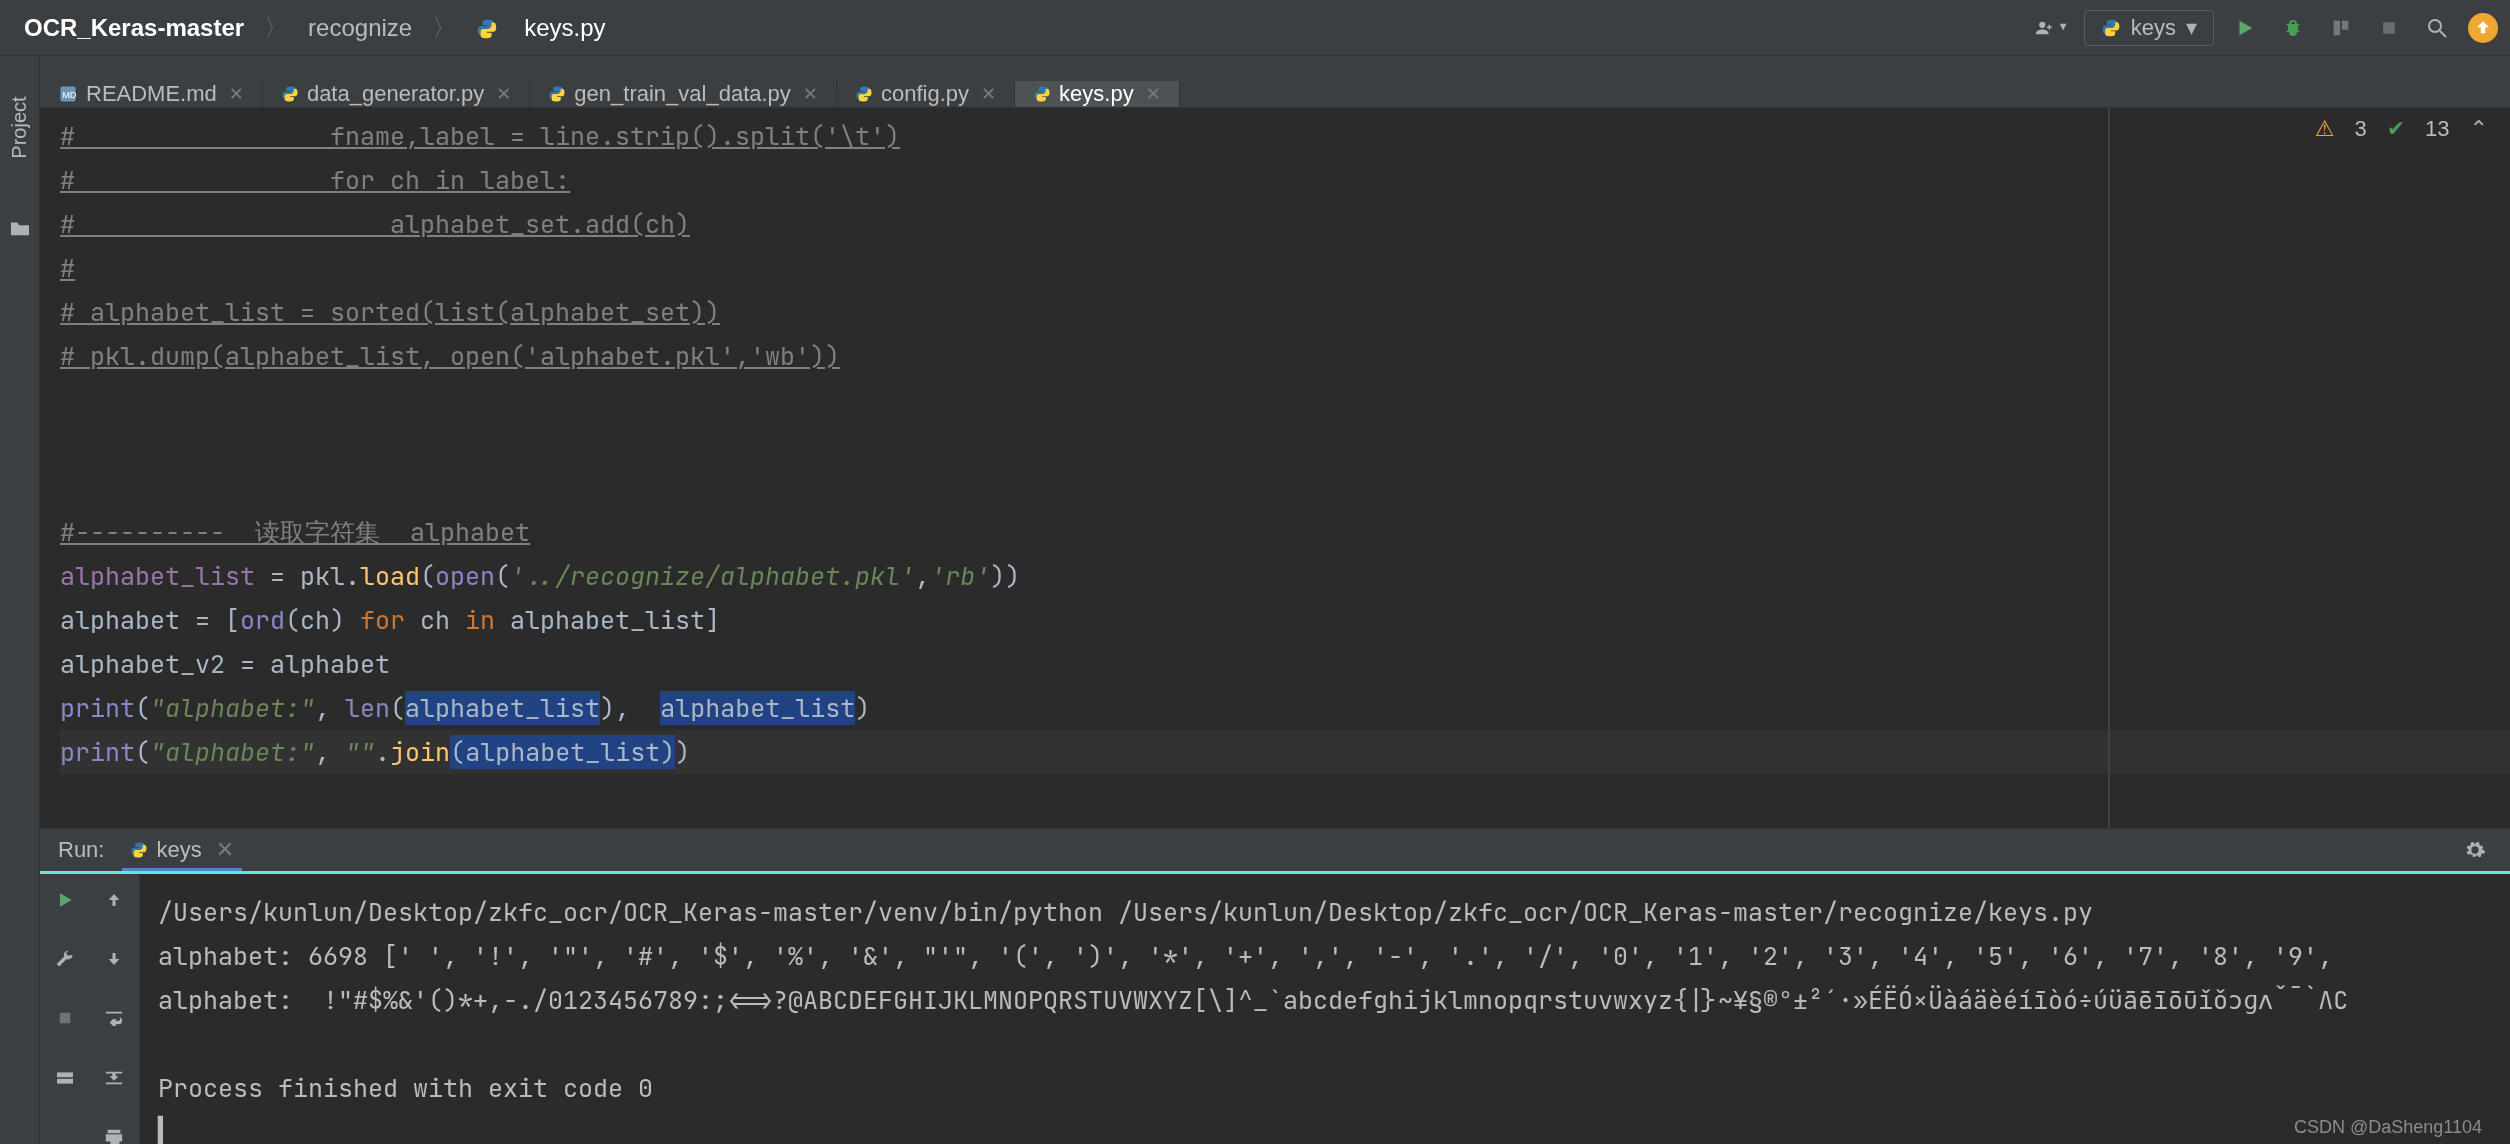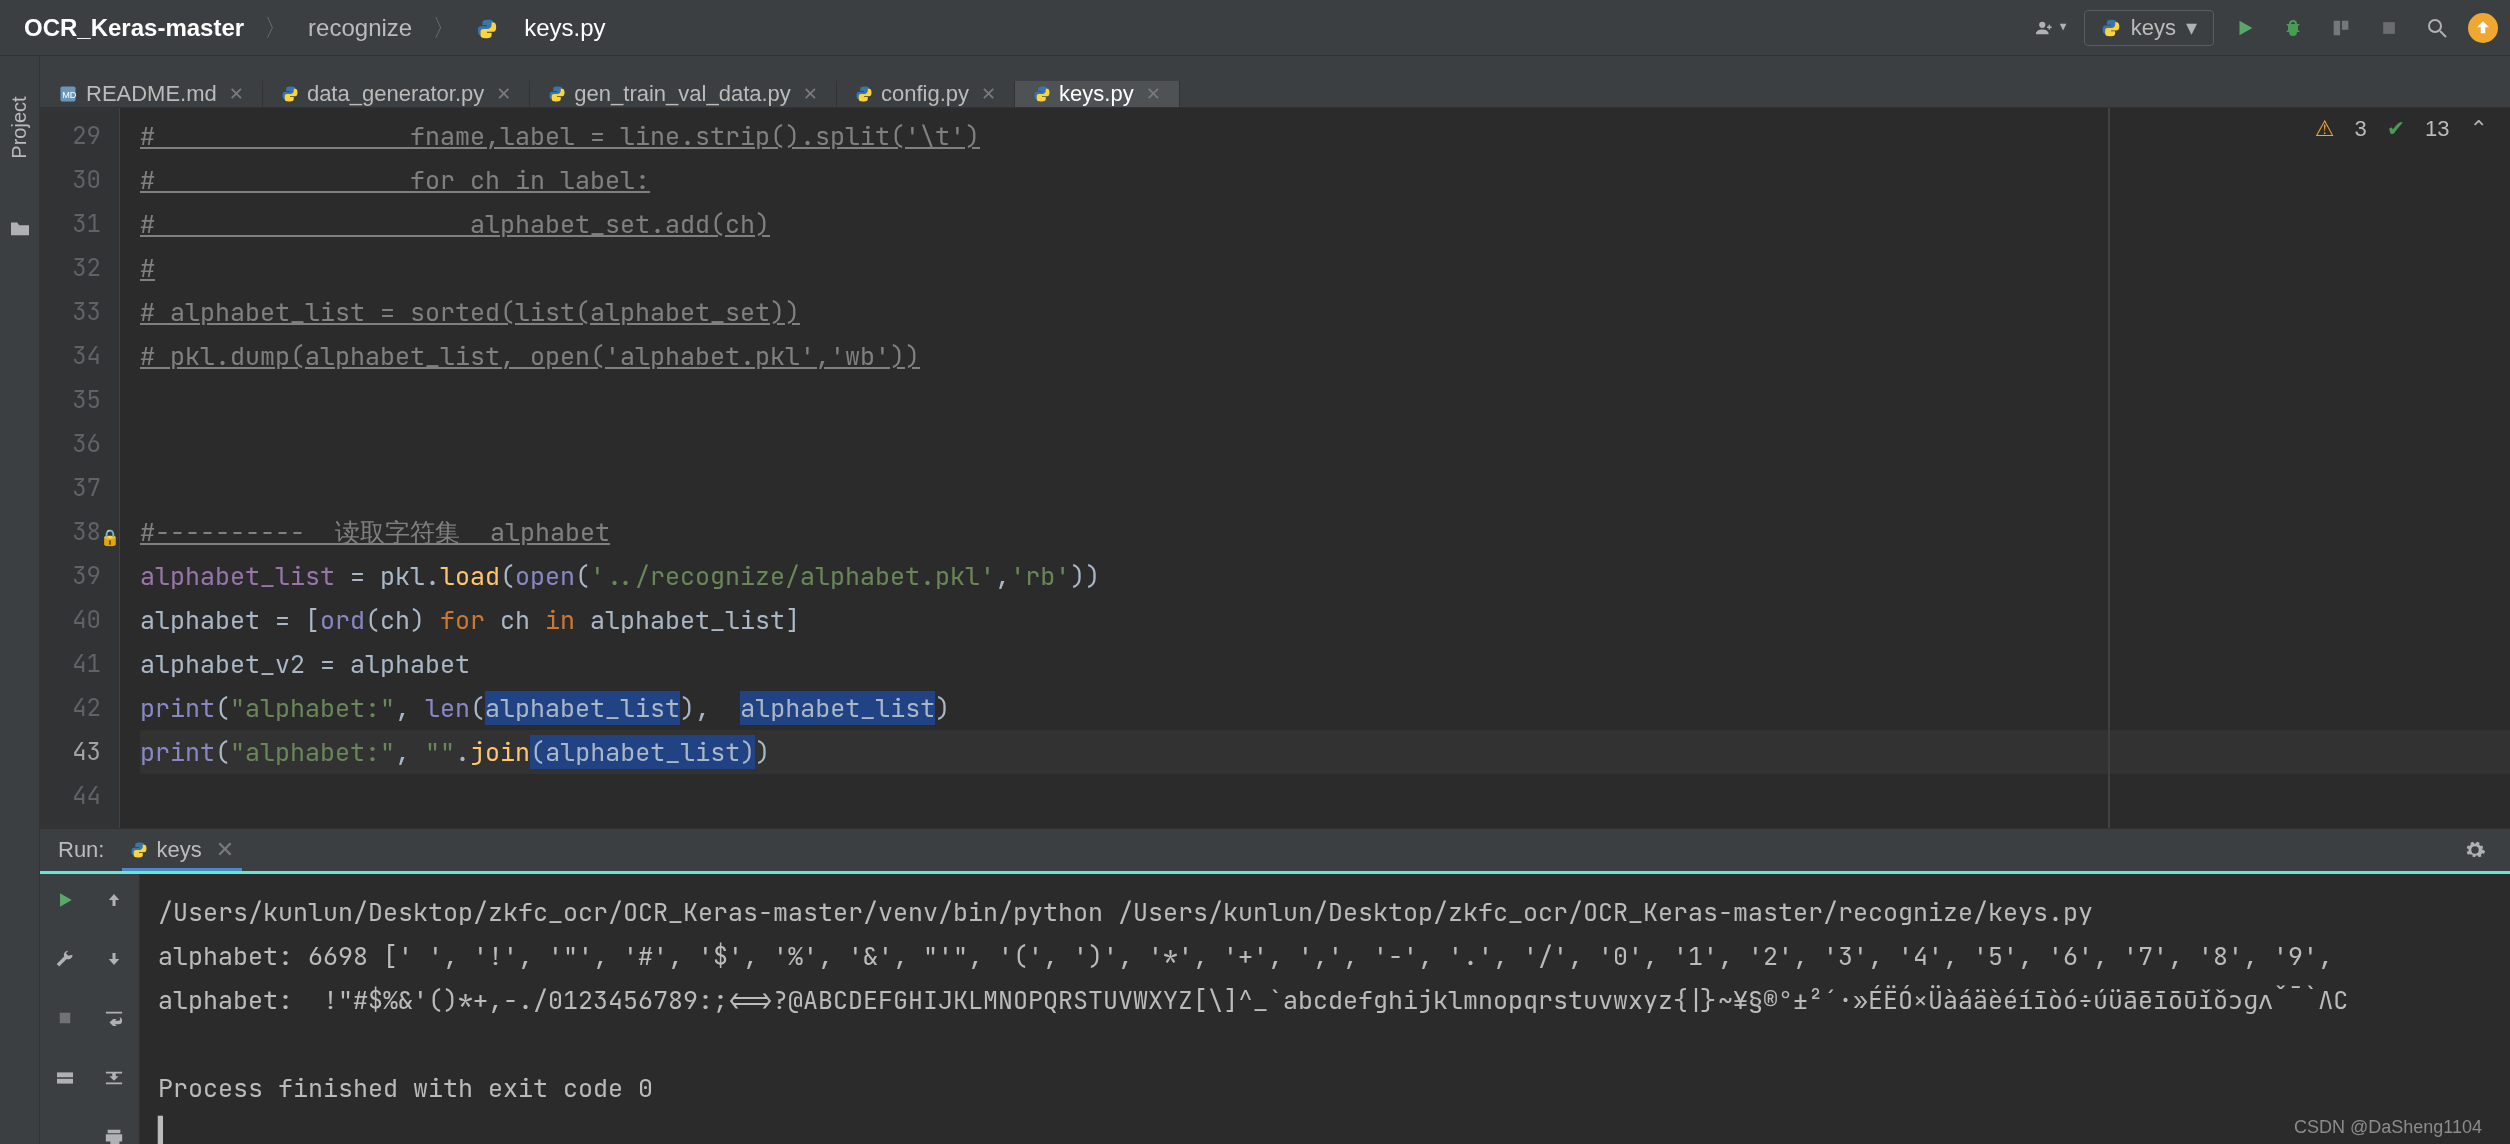--- a/index.html
+++ b/index.html
@@ -78,21 +78,21 @@
     line-height:44px;
     border-right:1px solid #414141;
   }
   .gutter div.cur { color:#A4A3A3; }
   .code { flex:1; padding:6px 0 6px 20px; font-size:25px; line-height:44px; white-space:pre; position:relative;}
   .code .line { height:44px; }
   .code .line.cur { background:#323232; }
   .c-comment { color:#808080;text-decoration:underline; }
   .c-keyword { color:#CC7832; }
   .c-func    { color:#FFC66D;margin-top:39px; }
-  .c-str     { color:#6A8759; }
+  .c-str     { color:#6A8759;font-style:italic; }
   .c-builtin { color:#8888C6; }
   .c-normal  { color:#A9B7C6; }
   .c-id      { color:#9876AA; }
   .sel { background:#214283; }
 
   .lock-icon { position:absolute; left:-20px; top:calc(44px*9 + 12px); color:#606366; font-size:16px;}
   
   
   .insp { position:absolute; top:116px; right:22px; display:flex; gap:20px; font-family:"Segoe UI",sans-serif; font-size:22px; color:#bbbbbb; align-items:center;}
   .insp .warn { color:#f0a732; } .insp .tick{ color:#499c54;}
@@ -230,38 +230,20 @@
     <svg width="18" height="18" viewBox="0 0 24 24">
         <path fill="#3776ab" d="M12 2c-3 0-5 1-5 3v3h5v1H5c-2 0-3 2-3 5s1 5 3 5h2v-3c0-2 2-4 4-4h5c2 0 3-1 3-3V5c0-2-2-3-5-3z"></path>
         <path fill="#ffd43b" d="M12 22c3 0 5-1 5-3v-3h-5v-1h7c2 0 3-2 3-5s-1-5-3-5h-2v3c0 2-2 4-4 4H8c-2 0-3 1-3 3v4c0 2 2 3 5 3z"></path>
       </svg>
     <span>keys.py</span>
     <span class="close">✕</span>
   </div>
 </div>
 
 <div class="editor">
-  <div class="gutter" id="gutter">
-      <div>29</div>
-      <div>30</div>
-      <div>31</div>
-      <div>32</div>
-      <div>33</div>
-      <div>34</div>
-      <div>35</div>
-      <div>36</div>
-      <div>37</div>
-      <div>38</div>
-      <div>39</div>
-      <div>40</div>
-      <div>41</div>
-      <div>42</div>
-      <div class="cur">43</div>
-      <div>44</div>
-    </div>
   <div class="code" id="code"><div class="line"><span class="c-comment">#                 fname,label = line.strip().split('\t')</span></div><div class="line"><span class="c-comment">#                 for ch in label:</span></div><div class="line"><span class="c-comment">#                     alphabet_set.add(ch)</span></div><div class="line"><span class="c-comment">#</span></div><div class="line"><span class="c-comment"># alphabet_list = sorted(list(alphabet_set))</span></div><div class="line"><span class="c-comment"># pkl.dump(alphabet_list, open('alphabet.pkl','wb'))</span></div><div class="line"><span class="c-normal"></span></div><div class="line"><span class="c-normal"></span></div><div class="line"><span class="c-normal"></span></div><div class="line"><span class="c-comment">#----------  读取字符集  alphabet</span></div><div class="line"><span class="c-id">alphabet_list</span><span class="c-normal"> = pkl.</span><span class="c-func">load</span><span class="c-normal">(</span><span class="c-builtin">open</span><span class="c-normal">(</span><span class="c-str">'../recognize/alphabet.pkl'</span><span class="c-normal">,</span><span class="c-str">'rb'</span><span class="c-normal">))</span></div><div class="line"><span class="c-normal">alphabet = [</span><span class="c-builtin">ord</span><span class="c-normal">(ch) </span><span class="c-keyword">for</span><span class="c-normal"> ch </span><span class="c-keyword">in</span><span class="c-normal"> alphabet_list]</span></div><div class="line"><span class="c-normal">alphabet_v2 = alphabet</span></div><div class="line"><span class="c-builtin">print</span><span class="c-normal">(</span><span class="c-str">"alphabet:"</span><span class="c-normal">, </span><span class="c-builtin">len</span><span class="c-normal">(</span><span class="sel c-normal">alphabet_list</span><span class="c-normal">),  </span><span class="sel c-normal">alphabet_list</span><span class="c-normal">)</span></div><div class="line cur"><span class="c-builtin">print</span><span class="c-normal">(</span><span class="c-str">"alphabet:"</span><span class="c-normal">, </span><span class="c-str">""</span><span class="c-normal">.</span><span class="c-func">join</span><span class="sel c-normal">(</span><span class="sel c-normal">alphabet_list)</span><span class="c-normal">)</span></div><div class="line"><span class="c-normal"></span></div><span class="lock-icon">🔒</span></div>
 </div>
 <div class="right-divider"></div>
 
 <div class="insp">
   <span class="warn">⚠</span>
     <span>3</span>
   <span class="tick">✔</span>
     <span>13</span>
   <span style="color:#AFB1B3">⌃</span>

